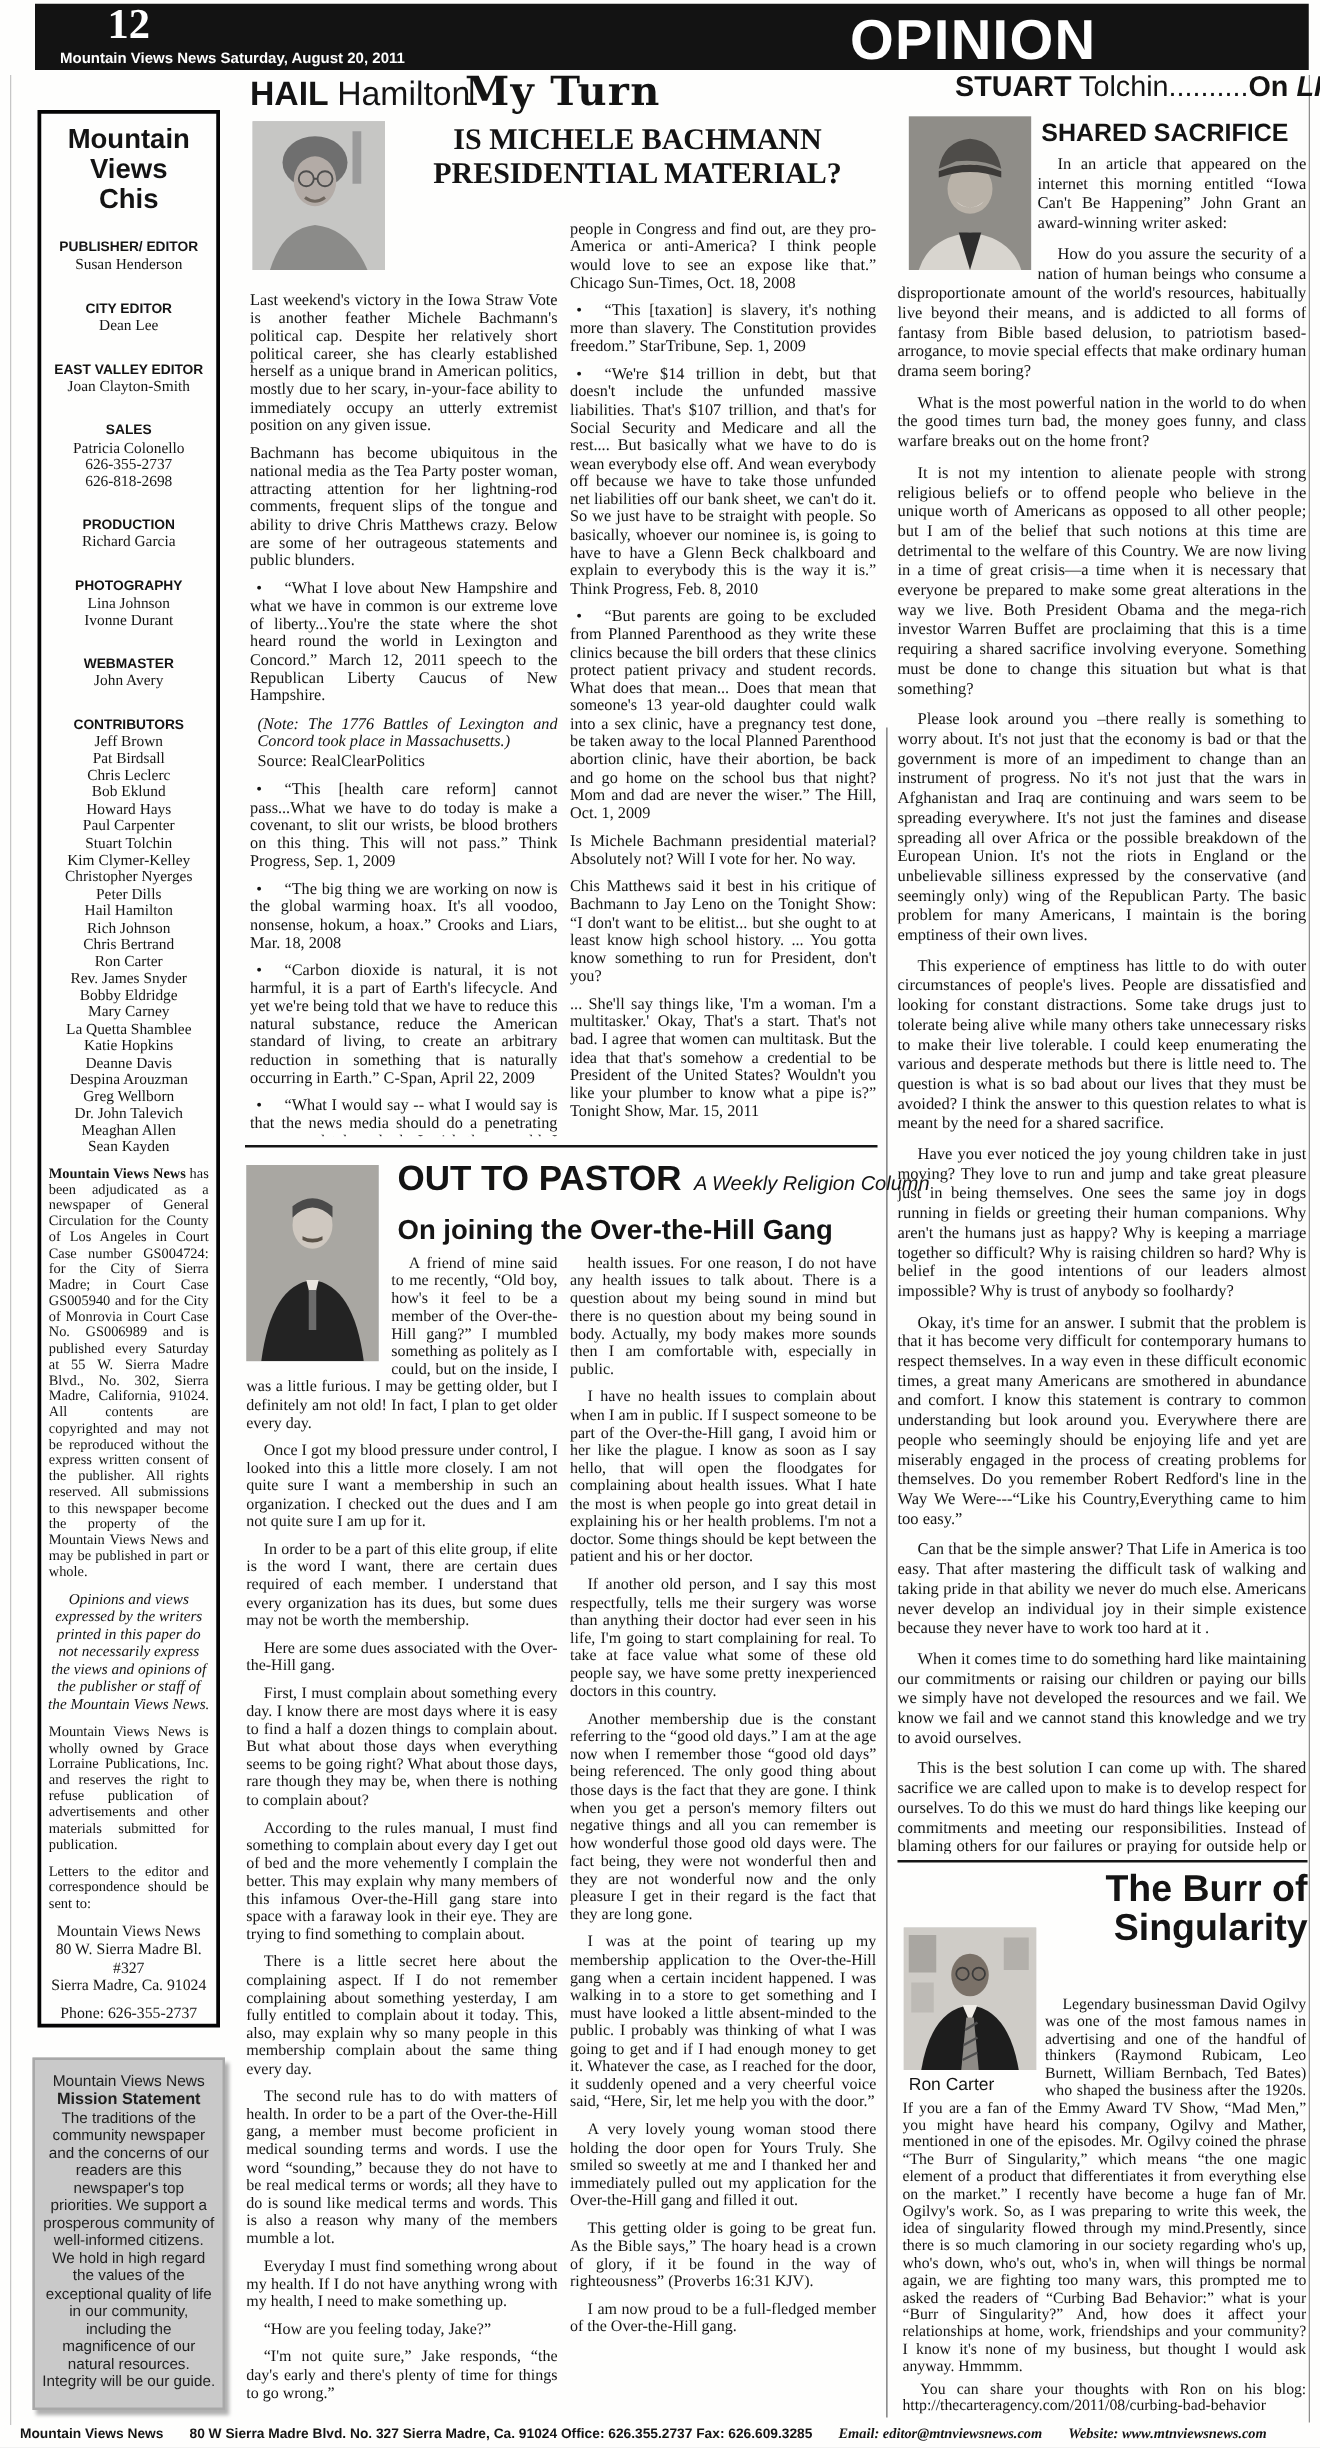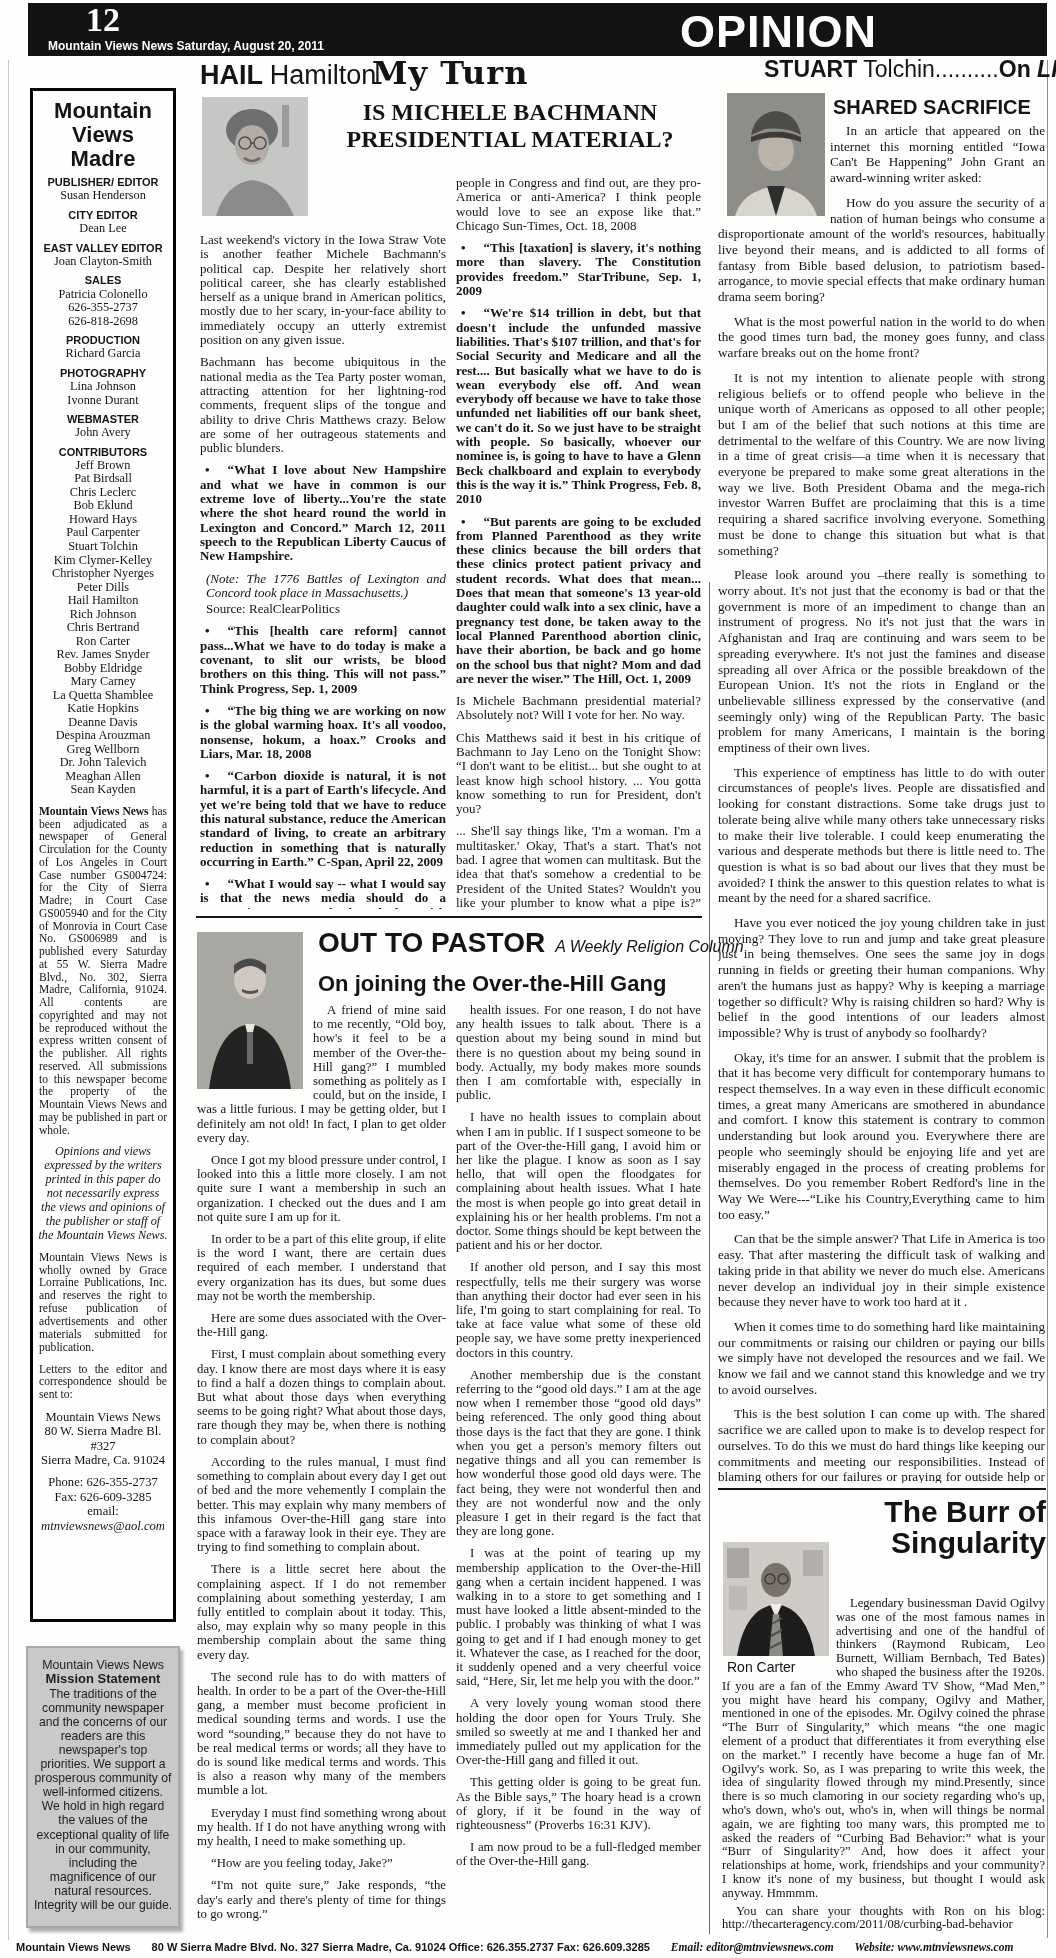--- a/index.html
+++ b/index.html
@@ -14,21 +14,21 @@
   
   .edge-l{position:absolute;left:8px;top:60px;width:1px;height:1880px;background:#c6c6c6;}
   .edge-r{position:absolute;left:1047px;top:60px;width:1px;height:1878px;background:#8d8d8d;}
   .vrule{position:absolute;left:709px;top:582px;width:1px;height:1352px;background:#6a6a6a;}
   .hr1{position:absolute;left:196px;top:916px;width:506px;height:2px;background:#161616;}
   .hr2{position:absolute;left:718px;top:1488px;width:328px;height:2px;background:#161616;}
   
   .sidebar{position:absolute;left:30px;top:88px;width:130px;height:1512px;border:3px solid #050505;
            padding:8px 5px;text-align:center;overflow:hidden;}
   .sb-title .line{font-family:"Liberation Sans",sans-serif;font-weight:700;font-size:22px;line-height:1.08;}
-  .role{font-family:"Liberation Sans",sans-serif;font-weight:700;font-size:11px;margin-top:6px;line-height:1.2;}
+  .role{font-family:"Liberation Sans",sans-serif;font-weight:700;font-size:11px;margin-top:22px;line-height:1.2;}
   .nm{font-size:12.3px;line-height:1.1;}
   .sb-legal{text-align:justify;font-size:11.5px;line-height:1.11;margin:8px 0 0;padding:0 1px;}
   .sb-legal .lead{font-weight:700;}
   .sb-opin{font-style:italic;font-size:12.2px;line-height:1.14;margin:9px 0 0;}
   .sb-just{text-align:justify;font-size:11.6px;line-height:1.11;margin:9px 0 0;padding:0 1px;}
   .sb-center{font-size:12.6px;line-height:1.14;margin-top:8px;}
   .sb-center .line{line-height:1.14;}
   .it{font-style:italic;}
   
   .mission{position:absolute;left:26px;top:1646px;width:140px;height:258px;background:#c9c9c9;
@@ -61,21 +61,21 @@
   .mt-c1{left:200px;top:233px;width:246px;height:676px;}
   .mt-c2{left:456px;top:176px;width:245px;height:734px;}
   .pa-col{font-size:12.8px;line-height:14.2px;}
   .pa-col p{text-indent:14px;}
   .pa-c1{left:197px;top:1003px;width:249px;height:928px;}
   .pa-c2{left:456px;top:1003px;width:245px;height:928px;}
   .tol-body{left:718px;top:123px;width:327px;height:1360px;font-size:13.2px;line-height:15.7px;}
   .tol-body p{text-indent:16px;margin:0 0 9px 0;}
   .curb-body{left:722px;top:1597px;width:323px;height:336px;font-size:12.6px;line-height:13.8px;}
   .curb-body p{text-indent:14px;margin:0 0 4px 0;}
-  p.bullet{text-indent:0;font-weight:bold;}
+  p.bullet{text-indent:0;}
   p.bullet::before{content:"\2022";padding-right:18px;margin-left:5px;}
   p.note{font-style:italic;padding-left:6px;margin-bottom:2px;text-indent:0;}
   p.srcline{padding-left:6px;margin-bottom:8px;text-indent:0;}
   .ph-spacer{float:left;}
   .sp-pa{width:116px;height:90px;}
   .sp-tol{width:112px;height:96px;}
   .sp-curb{width:114px;height:78px;}
   
   .footer{position:absolute;left:16px;top:1941px;width:1026px;font-size:11.5px;white-space:nowrap;}
   .f-sans{font-family:"Liberation Sans",sans-serif;font-weight:700;font-size:11px;}
@@ -96,21 +96,21 @@
   <div class="edge-l"></div>
   <div class="edge-r"></div>
   <div class="vrule"></div>
   <div class="hr1"></div>
   <div class="hr2"></div>
 
   <div class="sidebar">
     <div class="sb-title">
         <div class="line">Mountain</div>
         <div class="line">Views</div>
-        <div class="line">Madre</div>
+        <div class="line">Chis</div>
       </div>
     <div>
         <div class="role">PUBLISHER/ EDITOR</div>
         <div class="nm">Susan Henderson</div>
         <div class="role">CITY EDITOR</div>
         <div class="nm">Dean Lee</div>
         <div class="role">EAST VALLEY EDITOR</div>
         <div class="nm">Joan Clayton-Smith</div>
         <div class="role">SALES</div>
         <div class="nm">Patricia Colonello</div>

